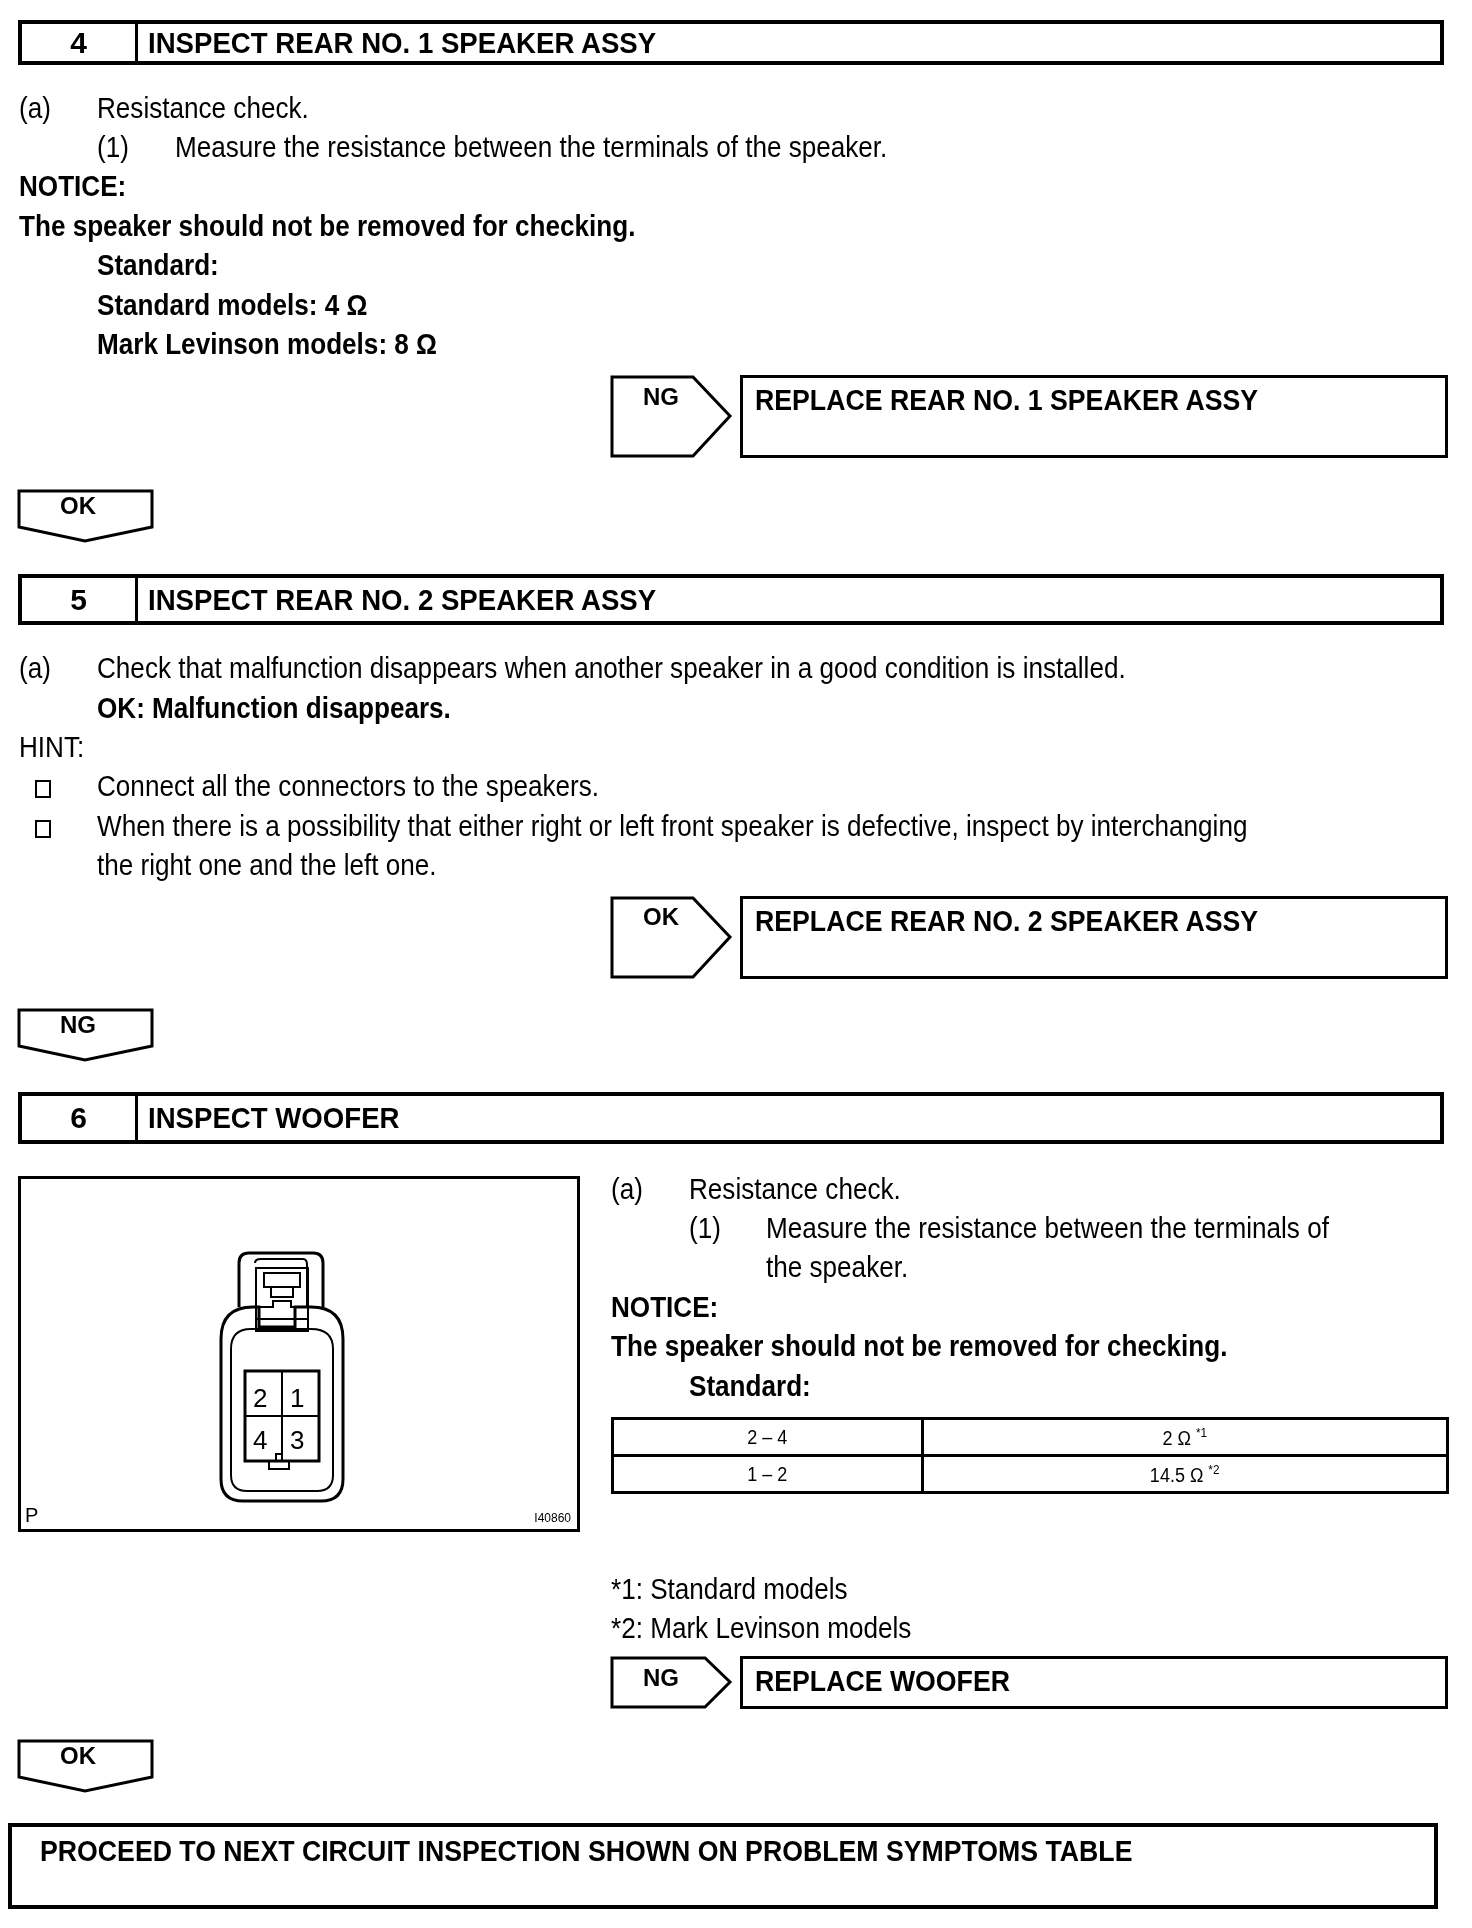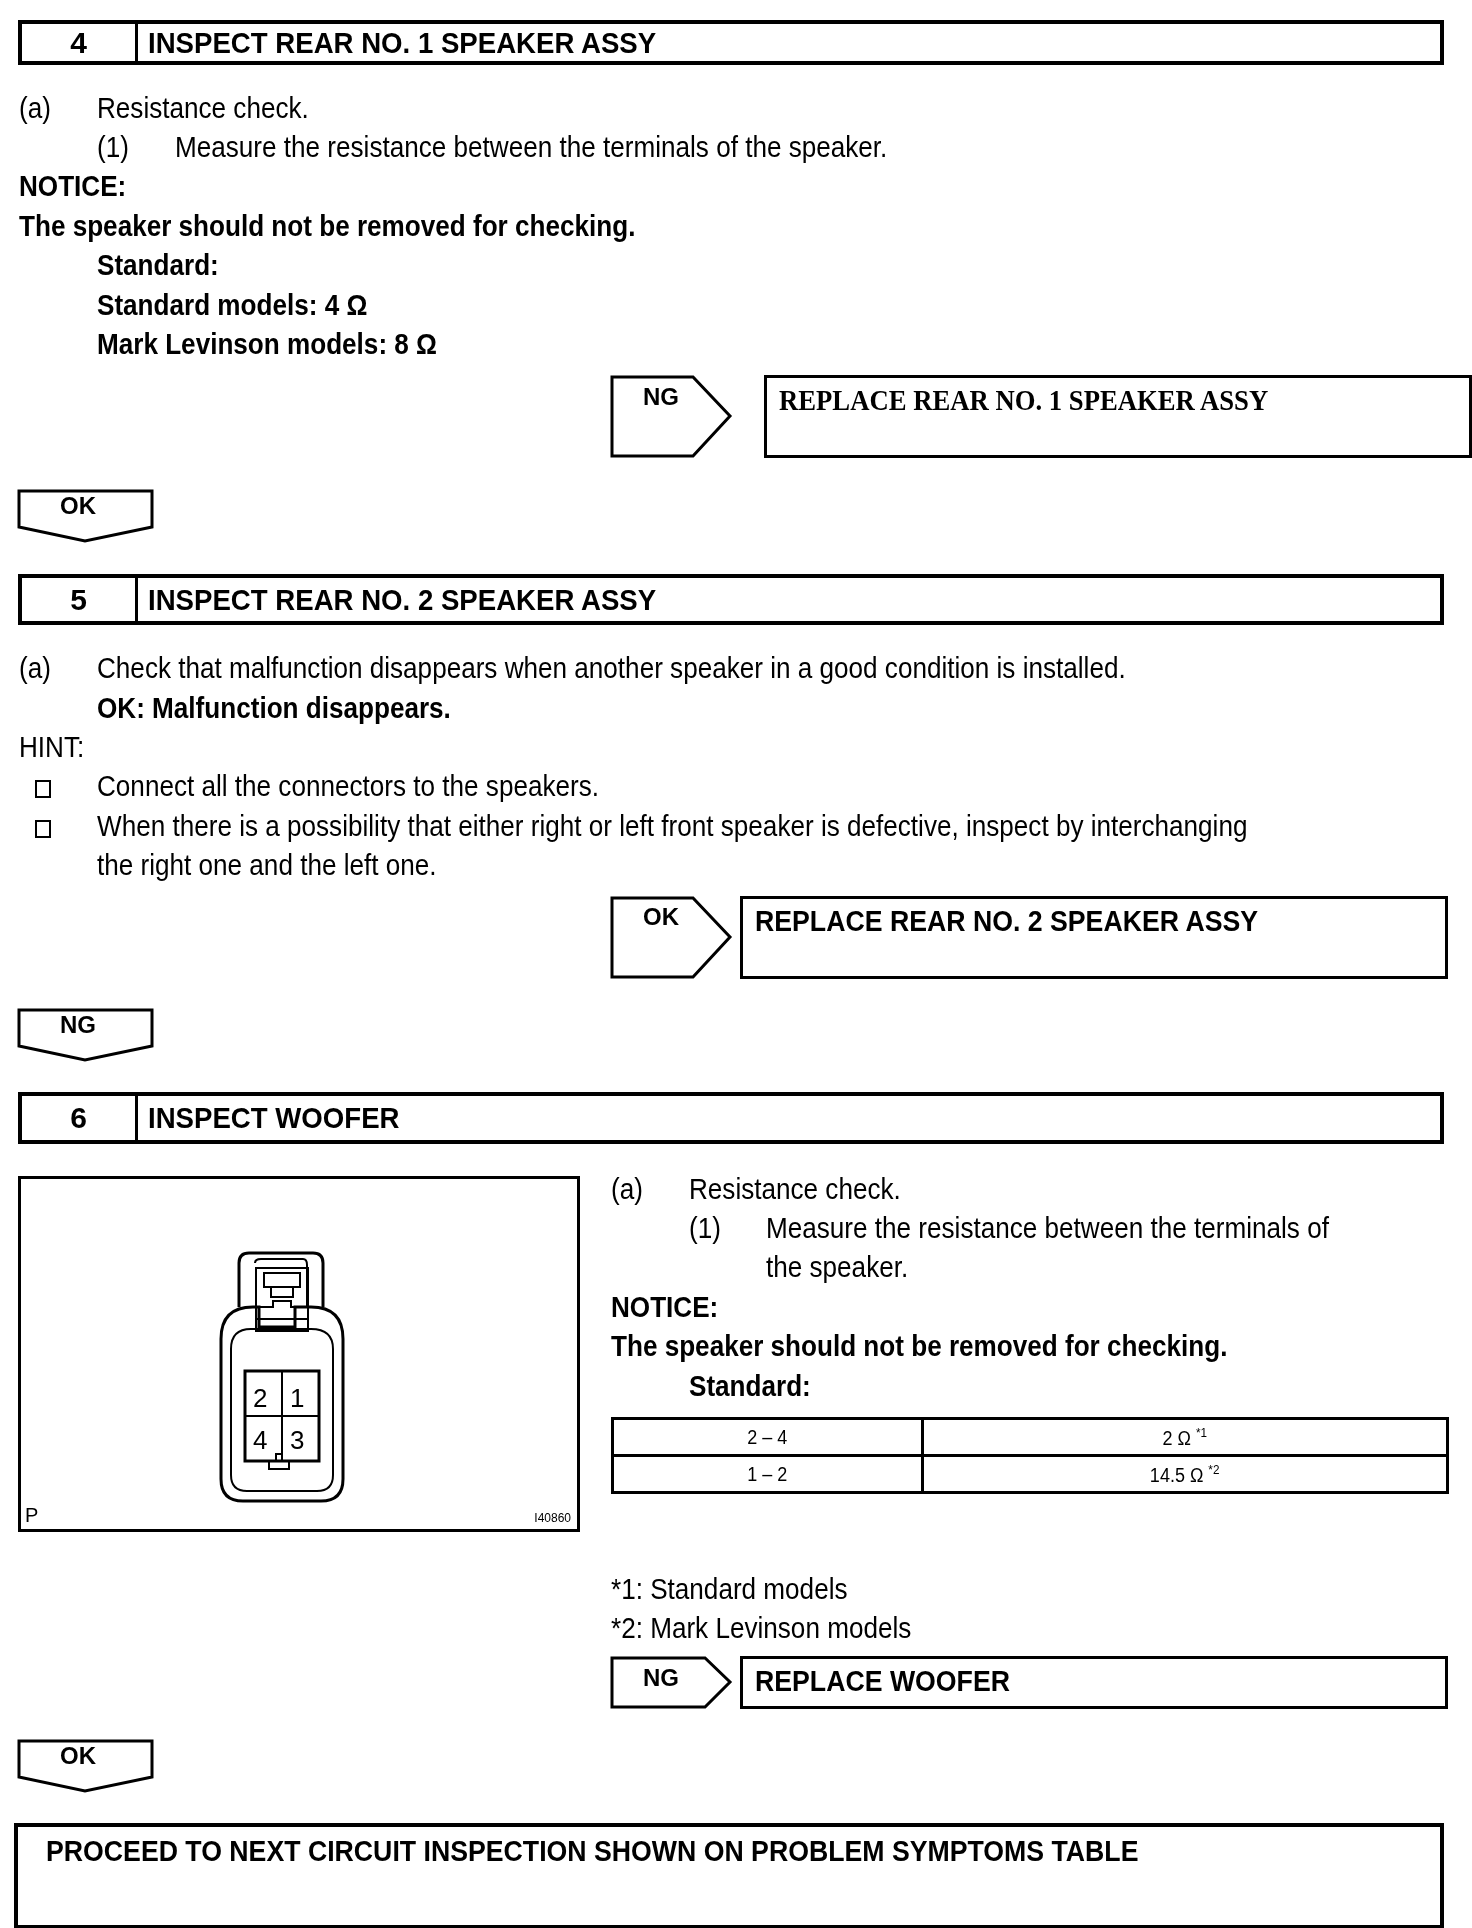--- a/index.html
+++ b/index.html
@@ -41,21 +41,21 @@
 <div class="txt b" style="left:19px;top:168px;">NOTICE:</div>
 <div class="txt b" style="left:19px;top:208px;">The speaker should not be removed for checking.</div>
 <div class="txt b" style="left:97px;top:247px;">Standard:</div>
 <div class="txt b" style="left:97px;top:287px;">Standard models: 4 Ω</div>
 <div class="txt b" style="left:97px;top:326px;">Mark Levinson models: 8 Ω</div>
 
 <svg class="abs" style="left:610px;top:375px;" width="126" height="84">
   <polygon points="2,2 83,2 120,41 83,81 2,81" fill="#fff" stroke="#000" stroke-width="3"></polygon>
 </svg>
 <div class="tagtxt" style="left:643px;top:383px;">NG</div>
-<div class="result" style="left:764px;top:375px;width:708px;height:83px;font-family:Liberation Serif, serif;">
+<div class="result" style="left:740px;top:375px;width:708px;height:83px;">
   <div class="rtxt">REPLACE REAR NO. 1 SPEAKER ASSY</div>
 </div>
 
 <svg class="abs" style="left:17px;top:489px;" width="138" height="54">
   <polygon points="2,2 135,2 135,38 68,52 2,38" fill="#fff" stroke="#000" stroke-width="3"></polygon>
 </svg>
 <div class="tagtxt" style="left:60px;top:492px;">OK</div>
 
 <div class="hdr" style="top:574px;height:51px;">
   <div class="num">5</div>
@@ -154,15 +154,15 @@
 <div class="tagtxt" style="left:643px;top:1664px;">NG</div>
 <div class="result" style="left:740px;top:1656px;width:708px;height:53px;">
   <div class="rtxt">REPLACE WOOFER</div>
 </div>
 
 <svg class="abs" style="left:17px;top:1739px;" width="138" height="54">
   <polygon points="2,2 135,2 135,38 68,52 2,38" fill="#fff" stroke="#000" stroke-width="3"></polygon>
 </svg>
 <div class="tagtxt" style="left:60px;top:1742px;">OK</div>
 
-<div class="result" style="left:14px;top:1823px;width:1430px;height:106px;border-width:4px;">
+<div class="result" style="left:8px;top:1823px;width:1430px;height:86px;border-width:4px;">
   <div class="rtxt" style="left:28px;top:8px;">PROCEED TO NEXT CIRCUIT INSPECTION SHOWN ON PROBLEM SYMPTOMS TABLE</div>
 </div>
 
 </body></html>

